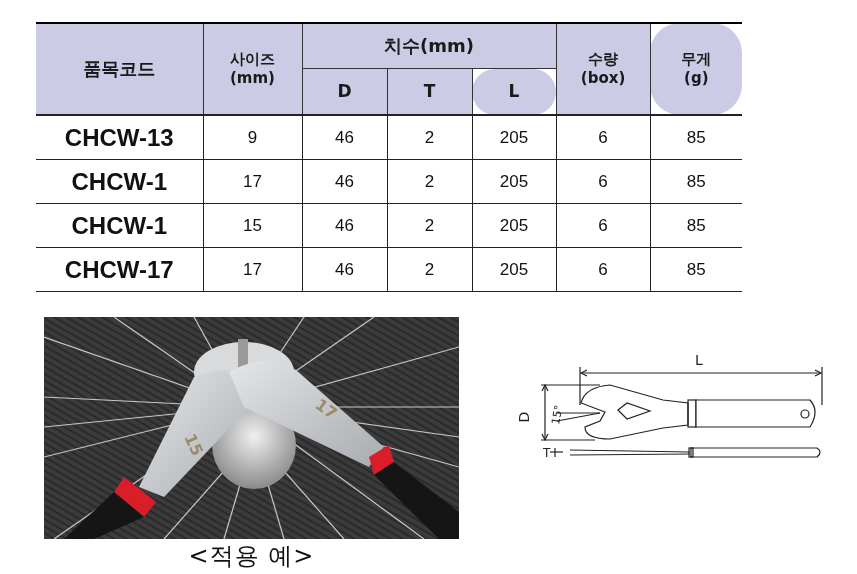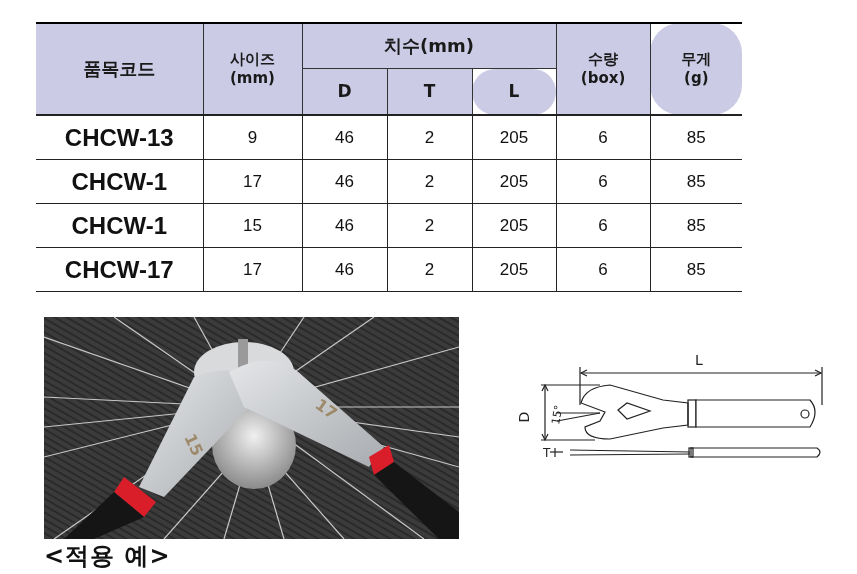--- a/index.html
+++ b/index.html
@@ -17,22 +17,22 @@
   table.spec thead tr:first-child th.sub-top { height: 44px; }
   table.spec td { font-size: 17px; height: 43px; border-top: 1px solid #222;
                   border-left: 1px solid #222; font-family: "Liberation Sans", sans-serif; }
   table.spec td:first-child { border-left: none; font-weight: bold; font-size: 24px; }
   table.spec tbody tr:first-child td { border-top: 2px solid #222; }
   table.spec tbody tr:last-child td { border-bottom: 1.5px solid #222; }
   .sublabel { display: block; font-size: 15px; }
 
   .photo { position: absolute; left: 44px; top: 317px; width: 415px; height: 222px;
            background: #3a3a3a; overflow: hidden; }
-  .caption { position: absolute; left: 44px; top: 540px; width: 415px; 
-             font-size: 24px; font-weight: bold; color: #111; letter-spacing: 1px; }
+  .caption { position: absolute; left: 44px; top: 540px; width: 415px; text-align: center;
+             font-size: 24px; font-weight: normal; color: #111; letter-spacing: 1px; }
   .drawing { position: absolute; left: 515px; top: 345px; width: 315px; height: 125px; }
 </style>
 </head>
 <body>
 
 <table class="spec">
   <colgroup>
     <col style="width:167px">
       <col style="width:99px">
       <col style="width:85px">

